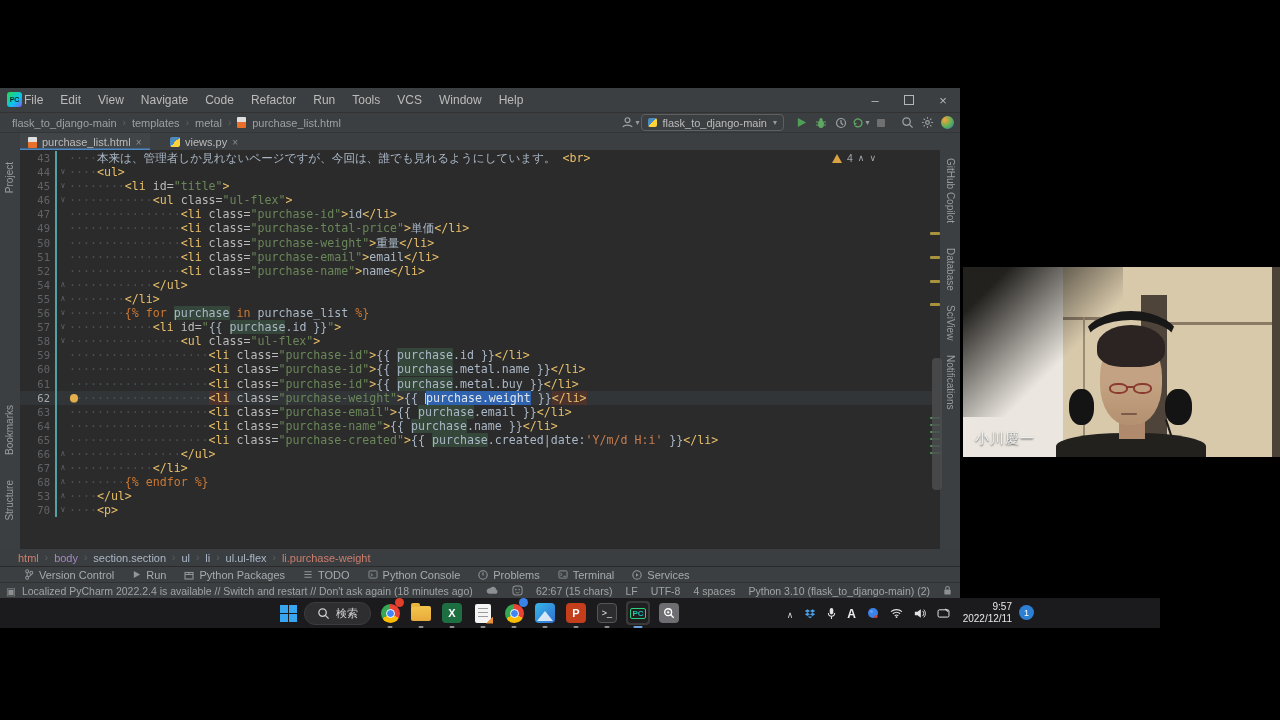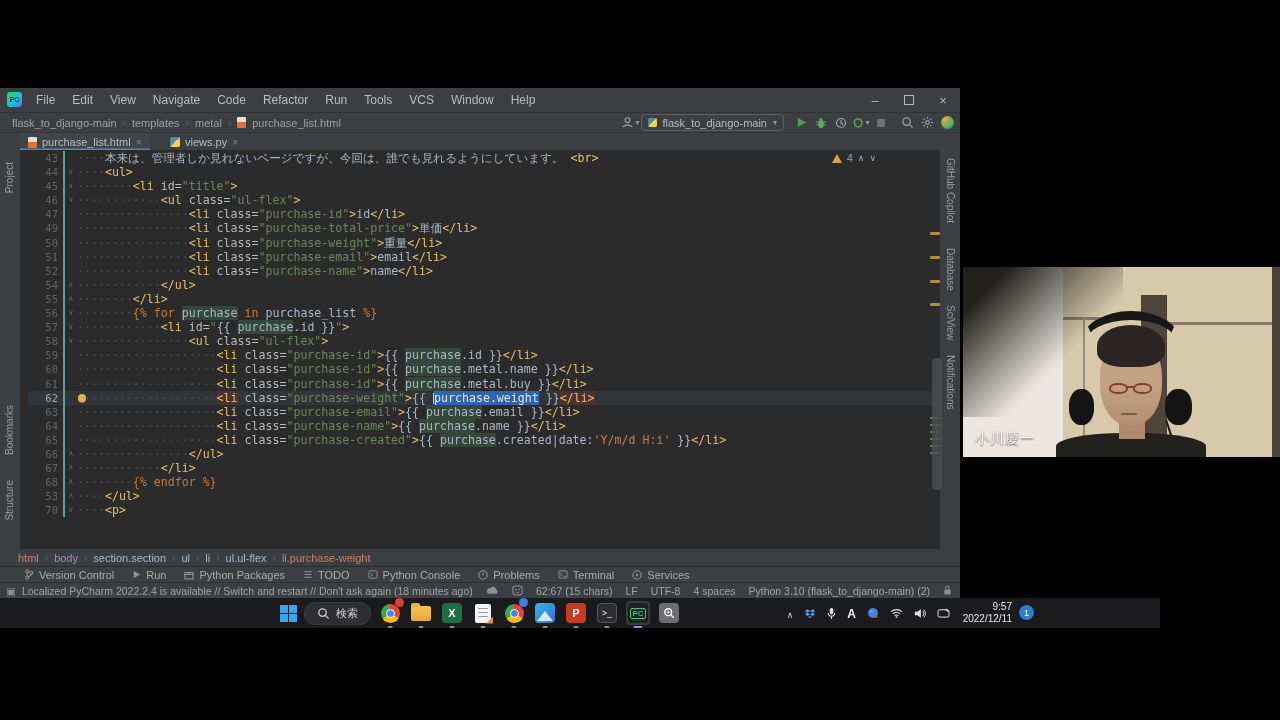--- a/index.html
+++ b/index.html
@@ -6,21 +6,21 @@
   #stage{position:relative;width:1280px;height:720px;background:#000;overflow:hidden;
          font-family:"Liberation Sans",sans-serif;-webkit-font-smoothing:antialiased;}
 
   
   #ide{position:absolute;left:0;top:88px;width:960px;height:509px;background:#2B2B2B;}
   .bar{background:#3C3F41;}
   #titlebar{position:absolute;left:0;top:0;width:960px;height:24px;border-bottom:1px solid #323232;}
   #logo{position:absolute;left:7px;top:4px;width:15px;height:15px;border-radius:3px;
         background:linear-gradient(135deg,#1fd76a 10%,#0fc0f2 60%,#7a5bf0);color:#072b16;
         font-size:7px;font-weight:bold;display:flex;align-items:center;justify-content:center;}
-  #menus{position:absolute;left:28px;top:0;height:24px;display:flex;align-items:center;gap:1px;}
+  #menus{position:absolute;left:16px;top:0;height:24px;display:flex;align-items:center;gap:1px;}
   .menu{color:#bbbbbb;font-size:12px;padding:0 8px;}
   #wtitle{position:absolute;left:362px;top:0;height:24px;display:flex;align-items:center;
           color:#7f7f7f;font-size:11.5px;white-space:nowrap;}
   .wbtns{position:absolute;right:0;top:0;height:24px;display:flex;}
   .wbtn{width:34px;height:24px;display:flex;align-items:center;justify-content:center;color:#b6b6b6;font-size:13px;}
   .maxbox{width:8px;height:8px;border:1px solid #b6b6b6;display:inline-block;}
 
   #toolbar2{position:absolute;left:0;top:25px;width:960px;height:19px;border-bottom:1px solid #333638;}
   #path{position:absolute;left:12px;top:0;height:19px;display:flex;align-items:center;gap:6px;
         font-size:11px;color:#9da0a2;white-space:nowrap;}
@@ -44,21 +44,21 @@
   .tclose{color:#8a8d8f;font-size:10px;}
 
   
   .stripe{position:absolute;width:20px;background:#3C3F41;}
   .vlabel{color:#9a9da0;font-size:10px;writing-mode:vertical-rl;white-space:nowrap;
           display:flex;align-items:center;gap:4px;}
   .vlabel.flip{transform:rotate(180deg);}
 
   
   #editor{position:absolute;left:20px;top:62px;width:920px;height:447px;background:#2B2B2B;overflow:hidden;}
-  #lines{position:absolute;left:0;top:1px;width:912px;margin-left:8px;}
+  #lines{position:absolute;left:0;top:1px;width:912px;}
   .line{position:relative;display:flex;height:14.1px;line-height:14.1px;
         font-family:"DejaVu Sans Mono","Liberation Mono",monospace;font-size:11.6px;white-space:pre;}
   .line.cur{background:#323538;}
   .lnum{width:30px;text-align:right;padding-right:3px;color:#606366;font-size:10.5px;
         font-family:"DejaVu Sans Mono",monospace;flex:none;}
   .cur .lnum{color:#a8a8a8;}
   .vcs{width:2px;flex:none;background:#53a1a3;margin-left:2px;}
   .fold{width:12px;flex:none;color:#5d6163;font-size:8px;text-align:center;line-height:14px;}
   .code{flex:1;}
   .ws{color:#4b5052;}

